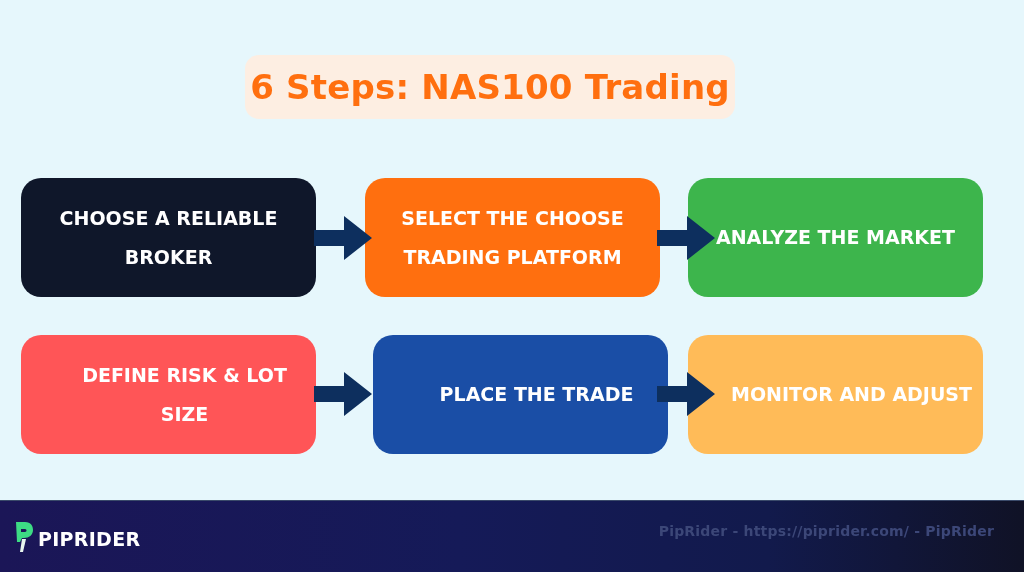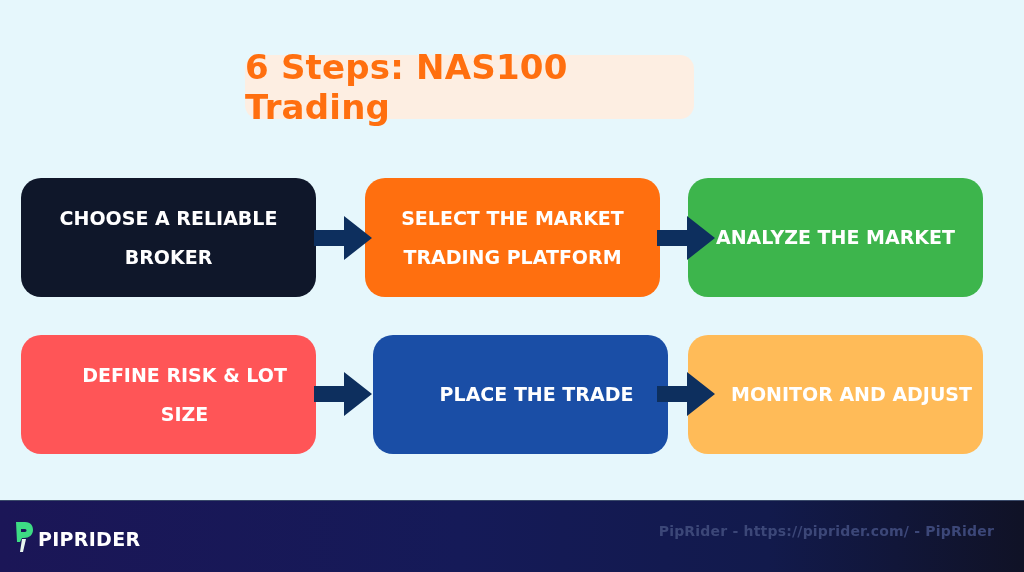--- a/index.html
+++ b/index.html
@@ -5,21 +5,21 @@
   * { box-sizing: border-box; margin: 0; padding: 0; }
   html, body { width: 1024px; height: 572px; overflow: hidden; }
   body {
     position: relative;
     background: #e6f7fc;
     font-family: "DejaVu Sans", sans-serif;
   }
   .title-pill {
     position: absolute;
     left: 245px; top: 55px;
-    width: 449px; height: 64px;
+    width: 490px; height: 64px;
     background: #fdeee2;
     border-radius: 14px;
     display: flex; align-items: center; justify-content: center;
   }
   .title-text {
     color: #ff6f0f;
     font-weight: bold;
     font-size: 34px;
     letter-spacing: 0.2px;
   }
@@ -79,21 +79,21 @@
 
 <div class="title-pill">
   <span class="title-text">6 Steps: NAS100 Trading</span>
 </div>
 
 <div class="step row1 col1" style="background:#0f172a;">
   <span class="label">CHOOSE A RELIABLE
 BROKER</span>
 </div>
 <div class="step row1 col2" style="background:#ff6f0f;">
-  <span class="label">SELECT THE MARKET
+  <span class="label">SELECT THE CHOOSE
 TRADING PLATFORM</span>
 </div>
 <div class="step row1 col3" style="background:#3db54c;">
   <span class="label">ANALYZE THE MARKET</span>
 </div>
 <div class="step row2 col1" style="background:#ff5557;">
   <span class="label">DEFINE RISK &amp; LOT SIZE</span>
 </div>
 <div class="step row2 col2" style="background:#1a4ea6;margin-left:8px;">
   <span class="label">PLACE THE TRADE</span>

